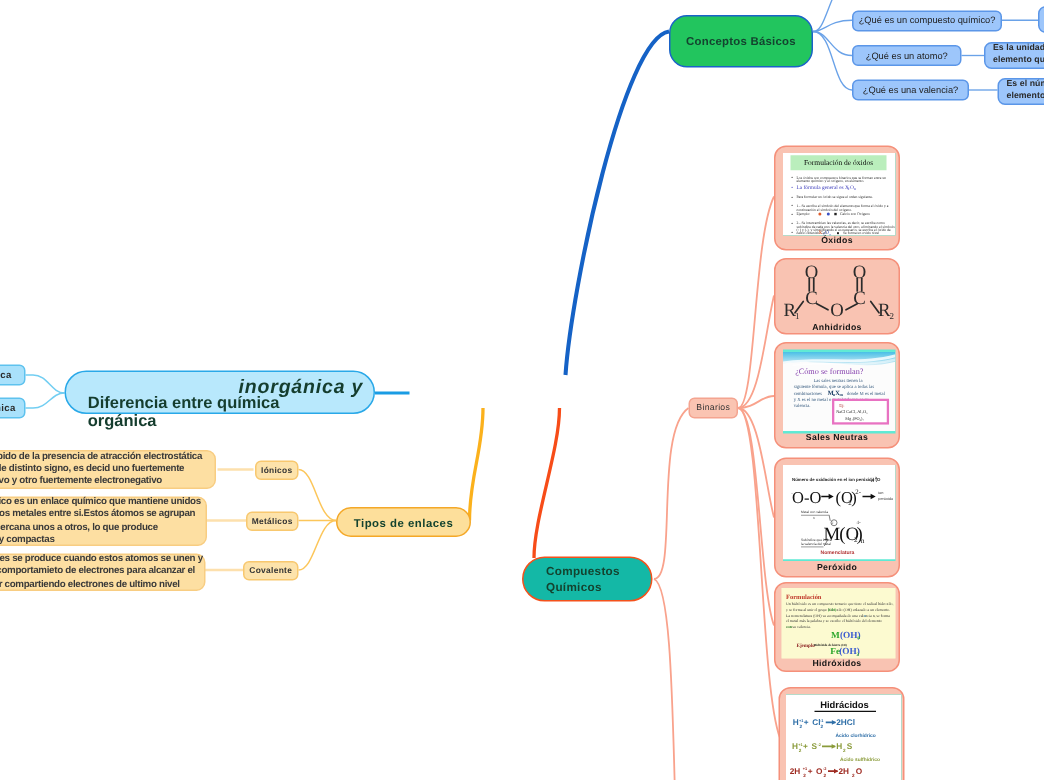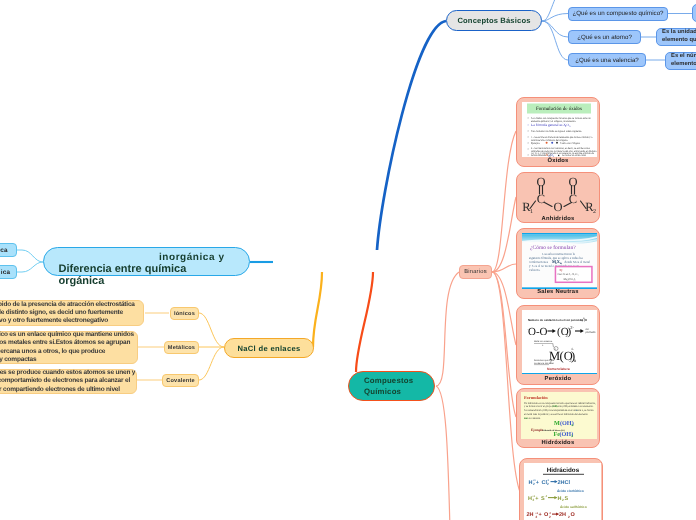--- a/index.html
+++ b/index.html
@@ -12,22 +12,22 @@
   .node{position:absolute;box-sizing:border-box;display:flex;align-items:center;
         justify-content:flex-start;overflow:visible;}
   .node > span{display:block;white-space:pre;}
 
   
   #n-root{left:272px;top:249px;width:153px;height:24px;border:1.6px solid #2f86d8;
           background:#c5eafc;border-radius:12px;justify-content:center;}
   #n-root span{font-size:10px;font-weight:bold;color:#0d1f4a;letter-spacing:.32px;}
 
   
-  #n-cb{left:446px;top:10px;width:96px;height:21px;border:1.5px solid #1a62c8;
-        background:#e5e5e5;border-radius:12px;justify-content:center;}
+  #n-cb{left:446px;top:10px;width:96px;height:35px;border:1.5px solid #1a62c8;
+        background:#22c55e;border-radius:12px;justify-content:center;}
   #n-cb span{font-size:7.6px;font-weight:bold;color:#14432f;letter-spacing:.16px;}
 
   .qnode{border:1.1px solid #5b96e8;background:#9dc6fb;border-radius:4px;}
   .qnode span{font-size:6.2px;color:#222;letter-spacing:0px;}
   #n-q1{left:568px;top:6.5px;width:100px;height:14px;justify-content:center;}
   #n-q2{left:568px;top:30px;width:73px;height:14px;justify-content:center;}
   #n-q3{left:568px;top:53px;width:78px;height:14px;justify-content:center;}
 
   .anode{border:1.1px solid #5b96e8;background:#9dc6fb;border-radius:5px;
          padding-left:5px;padding-right:5px;}
@@ -35,22 +35,22 @@
               font-weight:bold;}
   #n-a1{left:692px;top:4px;width:70px;height:18px;}
   #n-a2{left:656px;top:28px;width:70px;height:18px;}
   #n-a3{left:665px;top:52px;width:70px;height:18px;}
 
   
   #n-dif{left:43px;top:247px;width:207px;height:29px;border:1.6px solid #29a8e8;
          background:#b8e8fc;border-radius:15px;}
   #n-dif .t1{position:absolute;left:14.5px;top:16px;font-size:11px;font-weight:bold;
              color:#153d2e;line-height:11.5px;letter-spacing:0px;white-space:pre;}
-  #n-dif .t2{position:absolute;left:115px;top:3.8px;font-size:10px;font-weight:bold;
-             color:#153d2e;line-height:11.5px;letter-spacing:.55px;white-space:pre;}
+  #n-dif .t2{position:absolute;left:115px;top:3.8px;font-size:13px;font-weight:bold;
+             color:#153d2e;line-height:11.5px;letter-spacing:.55px;white-space:pre;font-style:italic;}
 
   .snode{border:1.1px solid #5ec2ee;background:#a9e1fb;border-radius:4px;}
   .snode span{font-size:6.4px;font-weight:bold;color:#2a2a2a;letter-spacing:.25px;}
   #n-s1{left:-31px;top:243px;width:48px;height:14px;justify-content:center;}
   #n-s2{left:-31px;top:265px;width:48px;height:14px;justify-content:center;}
 
   
   #n-tipos{left:224px;top:338px;width:90px;height:20px;border:1.7px solid #f4a828;
            background:#fddf9b;border-radius:10px;justify-content:center;}
   #n-tipos span{font-size:7.6px;font-weight:bold;color:#14432f;letter-spacing:.33px;}
@@ -74,21 +74,21 @@
           background:#14b8a6;border-radius:15px;padding-left:15px;}
   #n-comp span{font-size:7.8px;font-weight:bold;color:#14432f;line-height:11.5px;letter-spacing:.2px;}
 
   #n-bin{left:459px;top:265px;width:33px;height:14px;border:1px solid #f4a490;
          background:#fac4b2;border-radius:4px;justify-content:center;}
   #n-bin span{font-size:5.8px;color:#333;letter-spacing:.2px;}
 
   
   .card{position:absolute;background:#f9c3b2;border:1.5px solid #f5907a;
         border-radius:8px;box-sizing:border-box;}
-  .card .thumb{position:absolute;overflow:hidden;background:#0ea5e9;}
+  .card .thumb{position:absolute;overflow:hidden;background:#5eead4;}
   .card .cap{position:absolute;left:0;right:0;text-align:center;
         font-size:5.8px;font-weight:bold;color:#151515;letter-spacing:.25px;}
   .card svg{display:block;}
 </style>
 </head>
 <body>
 
 <div id="canvas">
 
   <svg class="links" viewBox="0 0 696 520">
@@ -174,21 +174,21 @@
   </div>
 
   <div class="node snode" id="n-s1">
     <span>Orgánica</span>
   </div>
   <div class="node snode" id="n-s2">
     <span>Inorgánica</span>
   </div>
 
   <div class="node" id="n-tipos">
-    <span>NaCl de enlaces</span>
+    <span>Tipos de enlaces</span>
   </div>
   <div class="node ynode" id="n-y1">
     <span>Iónicos</span>
   </div>
   <div class="node ynode" id="n-y2">
     <span>Metálicos</span>
   </div>
   <div class="node ynode" id="n-y3">
     <span>Covalente</span>
   </div>

